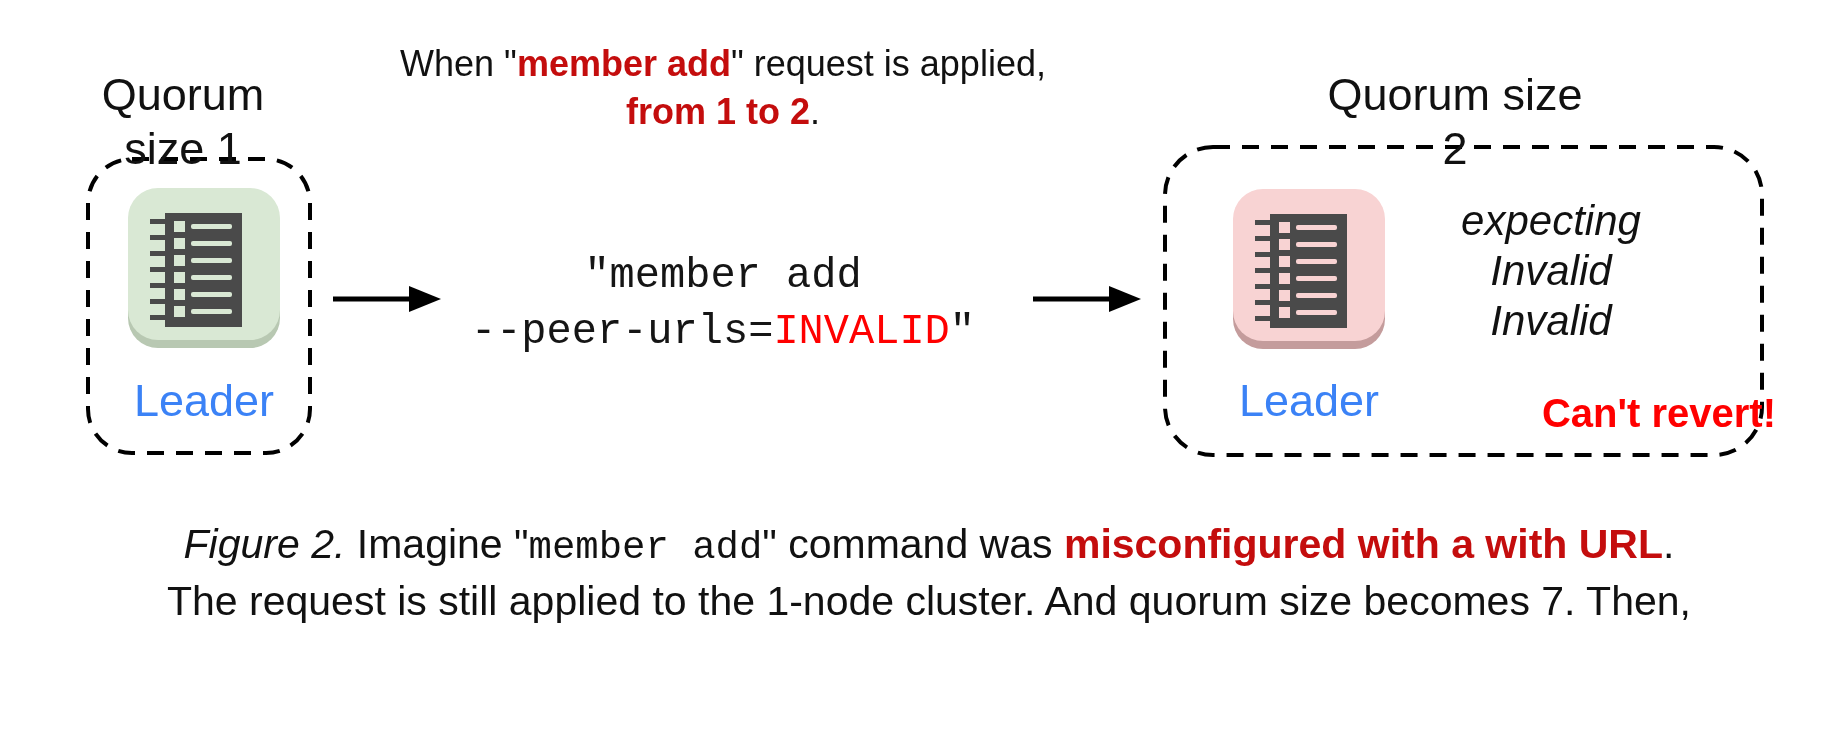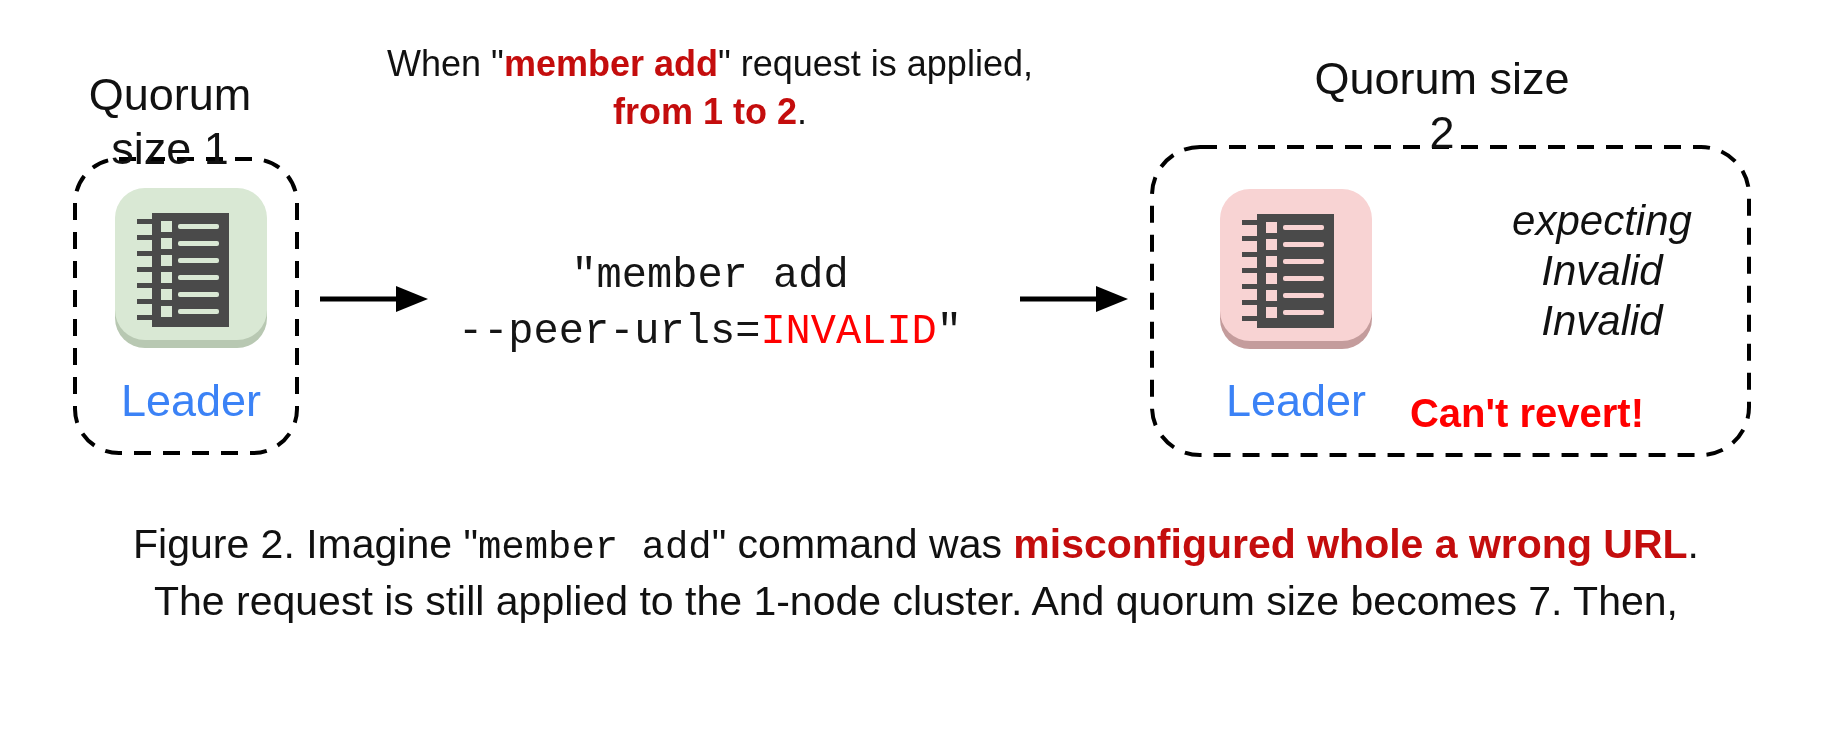--- a/index.html
+++ b/index.html
@@ -1,18 +1,18 @@
 <!DOCTYPE html>
 <html style="--em-red: #c40d0d; --bright-red: #ff0000; --tile-green: #d9e8d4; --tile-green-shadow: #b8c8b2; --tile-pink: #f8d3d3; --tile-pink-shadow: #c49c9c; --icon-dark: #4a4a4a;"><head>
 <meta charset="utf-8">
 <style>
   html,body{margin:0;padding:0;background:#ffffff;}
   #canvas{
     position:relative;width:1814px;height:738px;background:#ffffff;overflow:hidden;
-    font-family:"Liberation Sans",sans-serif;color:#111111;
+    font-family:"Liberation Sans",sans-serif;color:#111111;margin-left:13px;
   }
   .abs{position:absolute;}
   .center{text-align:center;}
   
   .quorum-heading{font-size:45px;line-height:54px;color:#111;}
   
   #shapes{position:absolute;left:0;top:0;width:1832px;height:738px;}
   
   .tile{
     position:absolute;width:152px;height:152px;border-radius:30px;
@@ -29,21 +29,21 @@
   .top-note{font-size:36px;line-height:48px;color:#111;}
   .em-red{color:var(--em-red);font-weight:bold;}
   .bright-red{color:var(--bright-red);}
   
   .command{font-family:"Liberation Mono",monospace;font-size:42px;line-height:56px;color:#151515;}
   
   .expecting{font-size:42px;line-height:50px;font-style:italic;color:#111;}
   .warning{font-size:40px;line-height:46px;font-weight:bold;color:var(--bright-red);}
   
   .caption{font-size:41px;line-height:53px;color:#111;}
-  .cap-italic{}
+  .cap-italic{font-style:italic;}
   .cap-mono{font-family:"Liberation Mono",monospace;font-size:0.95em;}
 </style>
 </head>
 <body>
 
 <div id="canvas">
 
   <svg id="shapes" viewBox="0 0 1832 738">
     <rect x="75" y="159" width="222" height="294" rx="44" fill="none" stroke="#000000" stroke-width="4" stroke-dasharray="17 12"></rect>
     <rect x="1152" y="147" width="597" height="308" rx="48" fill="none" stroke="#000000" stroke-width="4" stroke-dasharray="17 12"></rect>
@@ -93,21 +93,21 @@
   <div class="abs center top-note" style="left:380px;top:40px;width:660px;">
     <div><span>When "</span><span class="em-red">member add</span><span>" request is applied,</span></div>
     <div><span class="em-red">from 1 to 2</span><span>.</span></div>
   </div>
 
   <div class="abs center command" style="left:410px;top:248px;width:600px;">
     <div>"member add</div>
     <div><span>--peer-urls=</span><span class="bright-red">INVALID</span><span>"</span></div>
   </div>
 
-  <div class="abs center quorum-heading" style="left:1297px;top:52px;width:290px;">Quorum size 2</div>
+  <div class="abs center quorum-heading" style="left:1297px;top:68px;width:290px;">Quorum size 2</div>
 
   <div class="tile tile-pink" style="left:1220px;top:189px;">
     <svg viewBox="0 0 152 152">
       <g class="icon-dark">
         <rect x="37" y="25" width="77" height="114"></rect>
         <rect x="22" y="31" width="17" height="5"></rect>
         <rect x="22" y="47" width="17" height="5"></rect>
         <rect x="22" y="63" width="17" height="5"></rect>
         <rect x="22" y="79" width="17" height="5"></rect>
         <rect x="22" y="95" width="17" height="5"></rect>
@@ -126,26 +126,26 @@
         <rect x="46" y="101" width="11" height="11"></rect>
           <rect x="63" y="104" width="41" height="5" rx="2"></rect>
         <rect x="46" y="118" width="11" height="11"></rect>
           <rect x="63" y="121" width="41" height="5" rx="2"></rect>
       </g>
     </svg>
   </div>
 
   <div class="abs center node-label" style="left:1215px;top:376px;width:162px;">Leader</div>
 
-  <div class="abs center expecting" style="left:1452px;top:196px;width:300px;font-style:italic;">
+  <div class="abs center expecting" style="left:1388px;top:196px;width:300px;font-style:italic;">
     <div>expecting</div>
     <div>Invalid</div>
     <div>Invalid</div>
   </div>
 
-  <div class="abs center warning" style="left:1377px;top:390px;width:300px;">Can't revert!</div>
+  <div class="abs center warning" style="left:1496px;top:390px;width:300px;">Can't revert!</div>
 
   <div class="abs center caption" style="left:0px;top:518px;width:1832px;">
-    <div><span class="cap-italic">Figure 2.</span><span> Imagine "</span><span class="cap-mono">member add</span><span>" command was </span><span class="em-red">misconfigured whole a wrong URL</span><span>.</span></div>
+    <div><span class="cap-italic">Figure 2.</span><span> Imagine "</span><span class="cap-mono">member add</span><span>" command was </span><span class="em-red">misconfigured with a with URL</span><span>.</span></div>
     <div>The request is still applied to the 1-node cluster. And quorum size becomes 7. Then,</div>
   </div>
 
 </div>
 
 </body></html>

